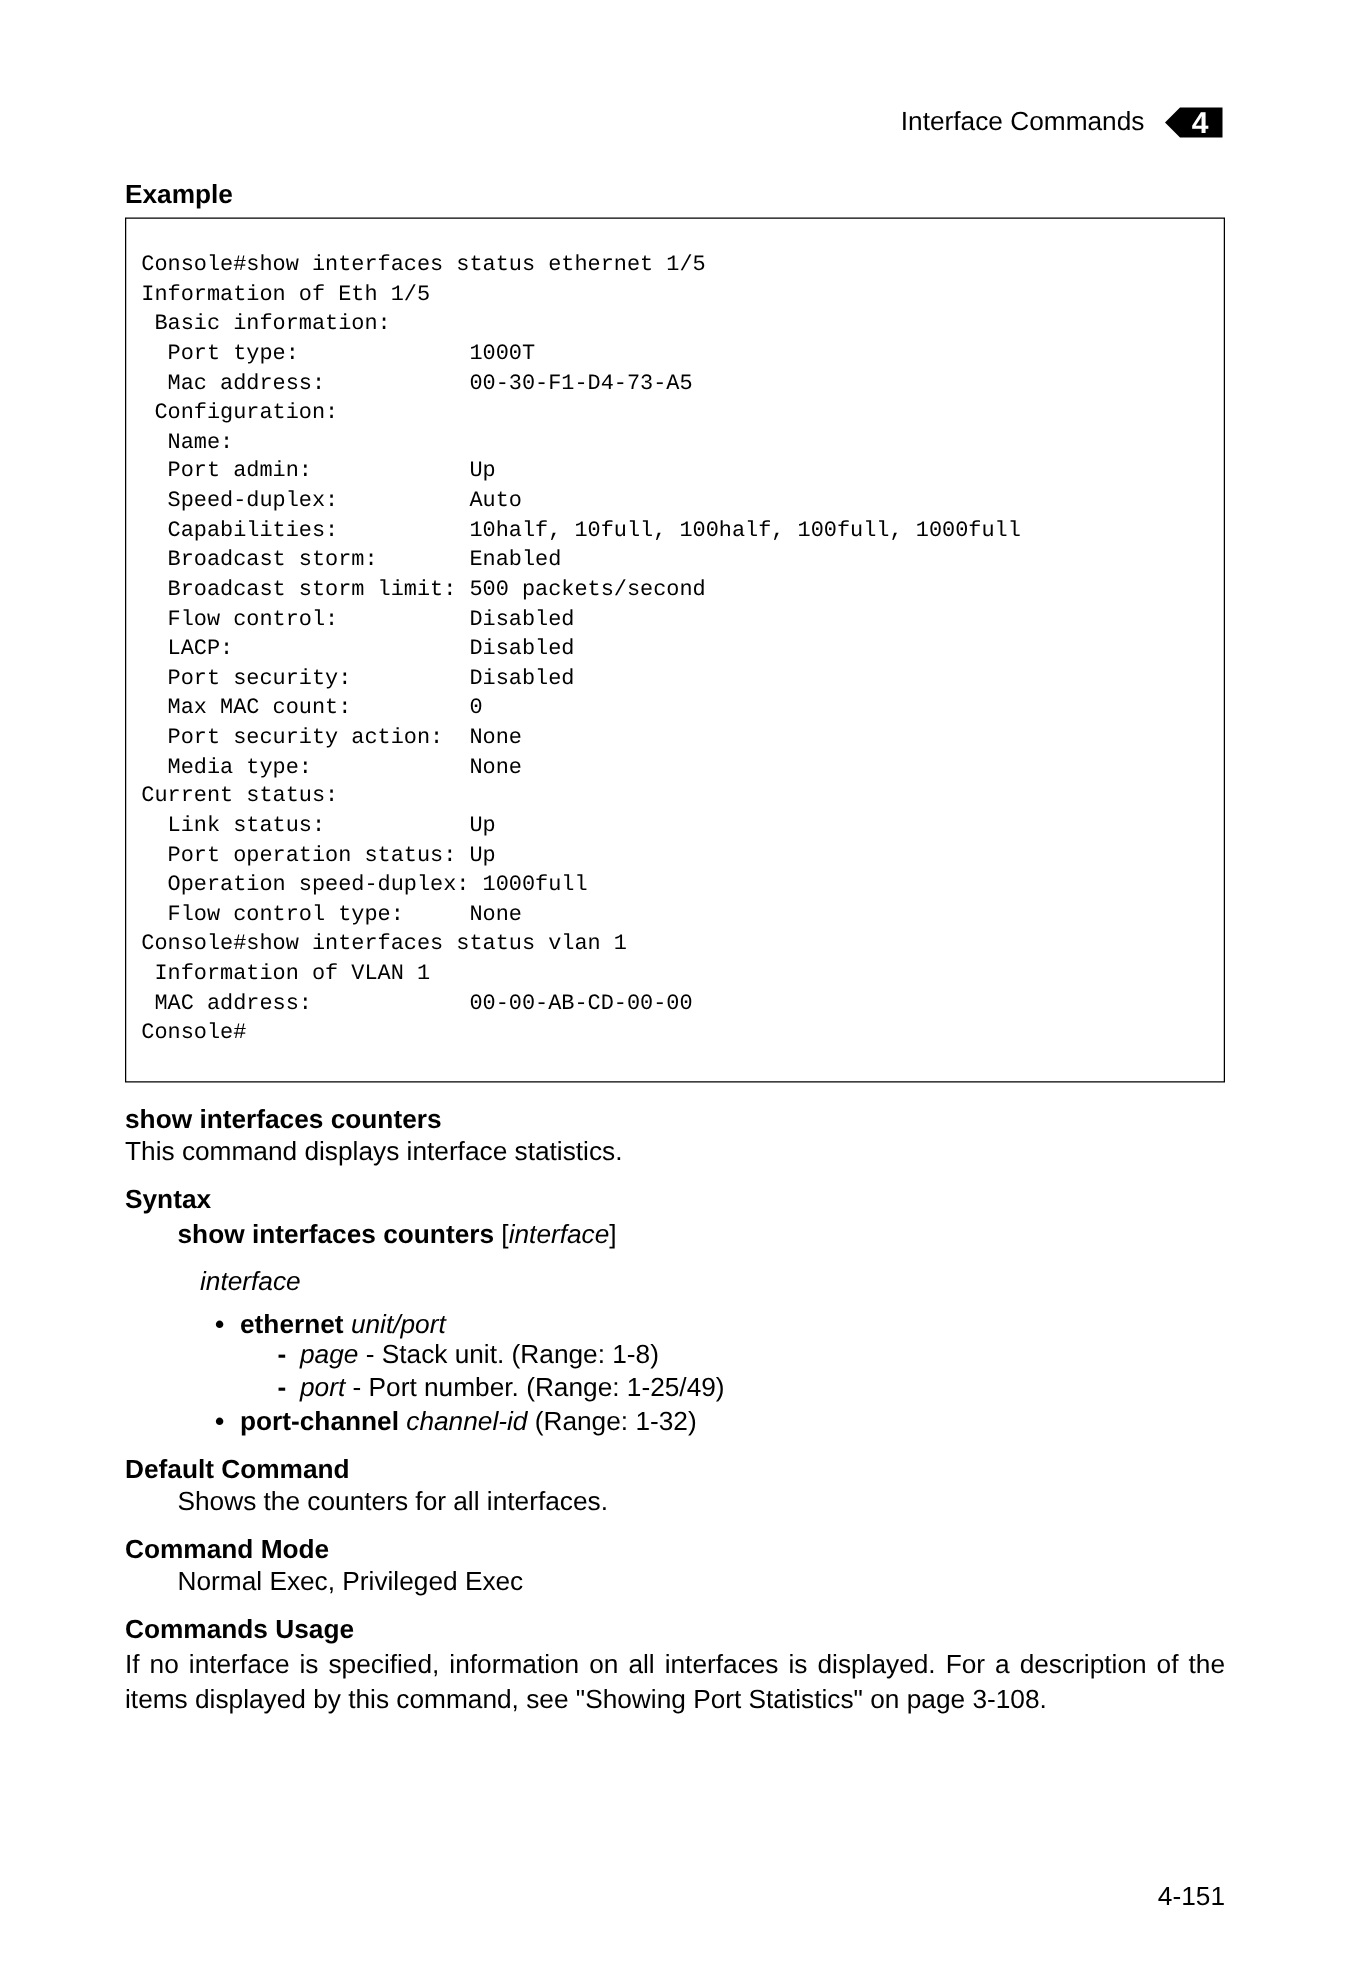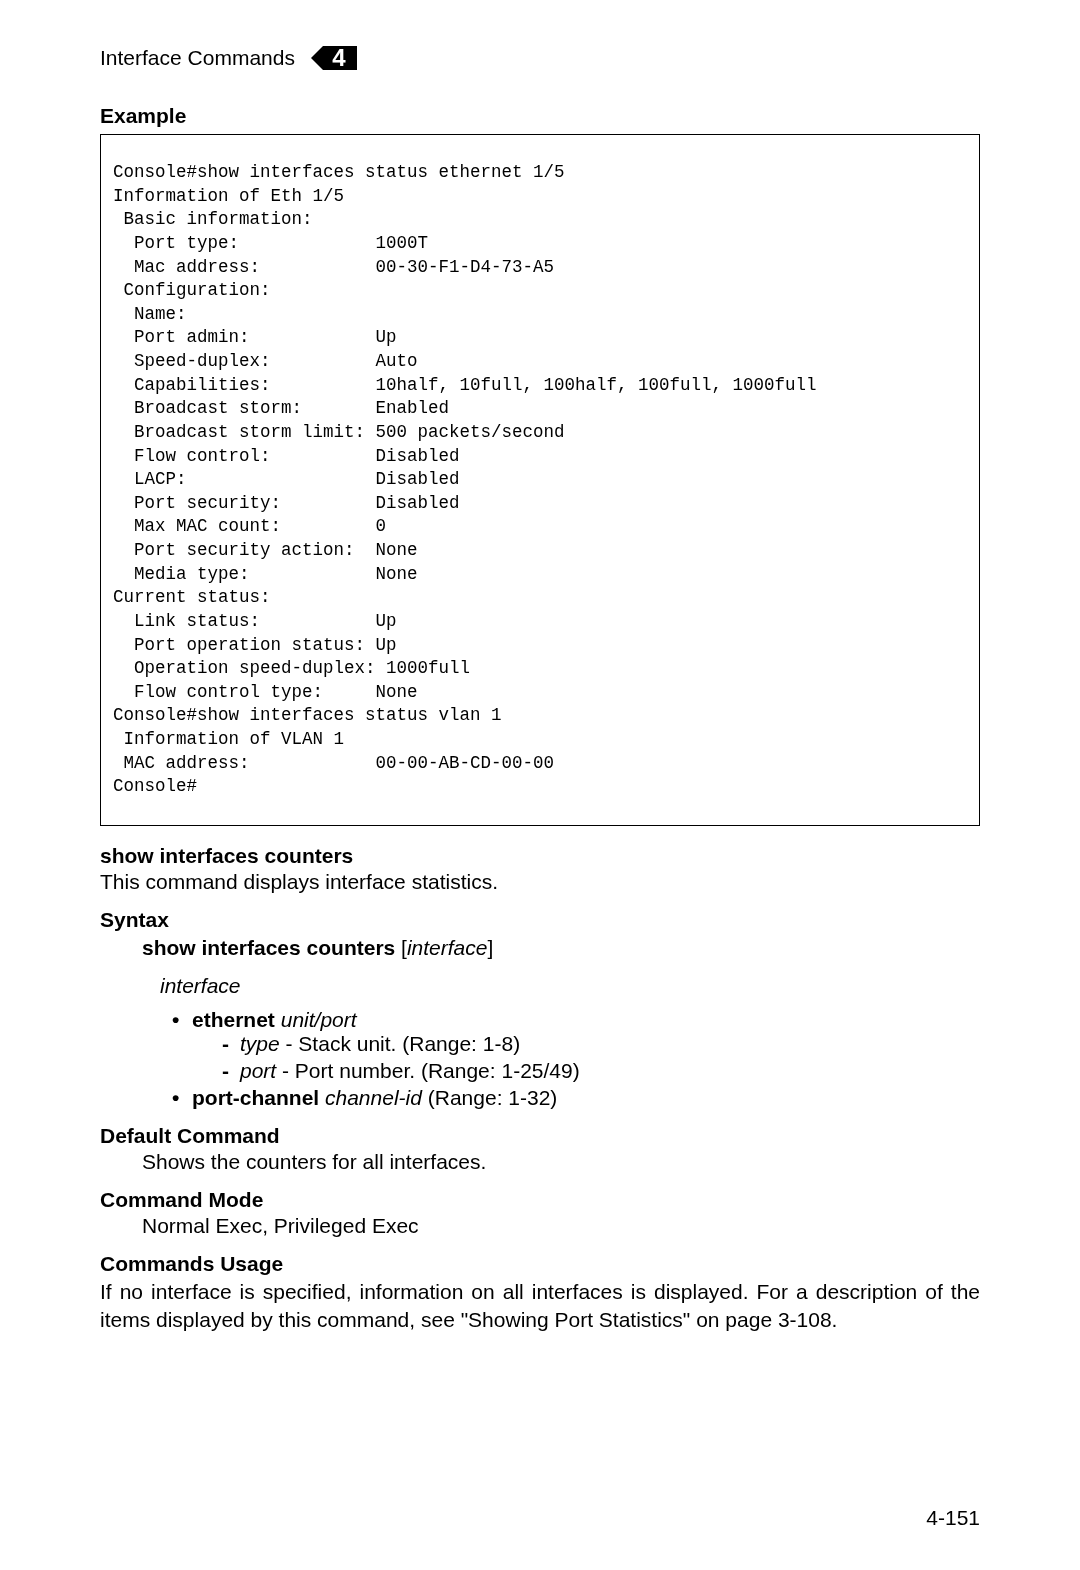--- a/index.html
+++ b/index.html
@@ -9,23 +9,24 @@
     }
     body {
       font-family: Arial, Helvetica, sans-serif;
       background: #fff;
       width: 1080px;
       height: 1570px;
       position: relative;
       padding: 40px 100px 40px 100px;
     }
     .header {
-      text-align: left;
+      text-align: right;
       margin-bottom: 28px;
       padding-right: 0;
+      margin-top: 40px;
     }
     .header-text {
       font-size: 21px;
       display: inline-block;
       vertical-align: middle;
       margin-right: 10px;
     }
     .chapter-badge {
       display: inline-block;
       vertical-align: middle;
@@ -177,21 +178,21 @@
 <div class="syntax-line">
   <span class="bold">show interfaces counters</span><span> [</span><span class="italic">interface</span><span>]</span>
 </div>
 
 <div class="interface-word">interface</div>
 
 <ul class="bullet-list">
   <li>
     <span class="bold">ethernet</span> <span class="italic">unit/port</span>
     <ul class="sub-bullet-list">
-      <li><span class="italic">type</span><span> - Stack unit. (Range: 1-8)</span></li>
+      <li><span class="italic">page</span><span> - Stack unit. (Range: 1-8)</span></li>
       <li><span class="italic">port</span><span> - Port number. (Range: 1-25/49)</span></li>
     </ul>
   </li>
   <li>
     <span class="bold">port-channel</span> <span class="italic">channel-id</span><span> (Range: 1-32)</span>
   </li>
 </ul>
 
 <div class="subsection-heading">Default Command</div>
 <div class="default-text">Shows the counters for all interfaces.</div>

